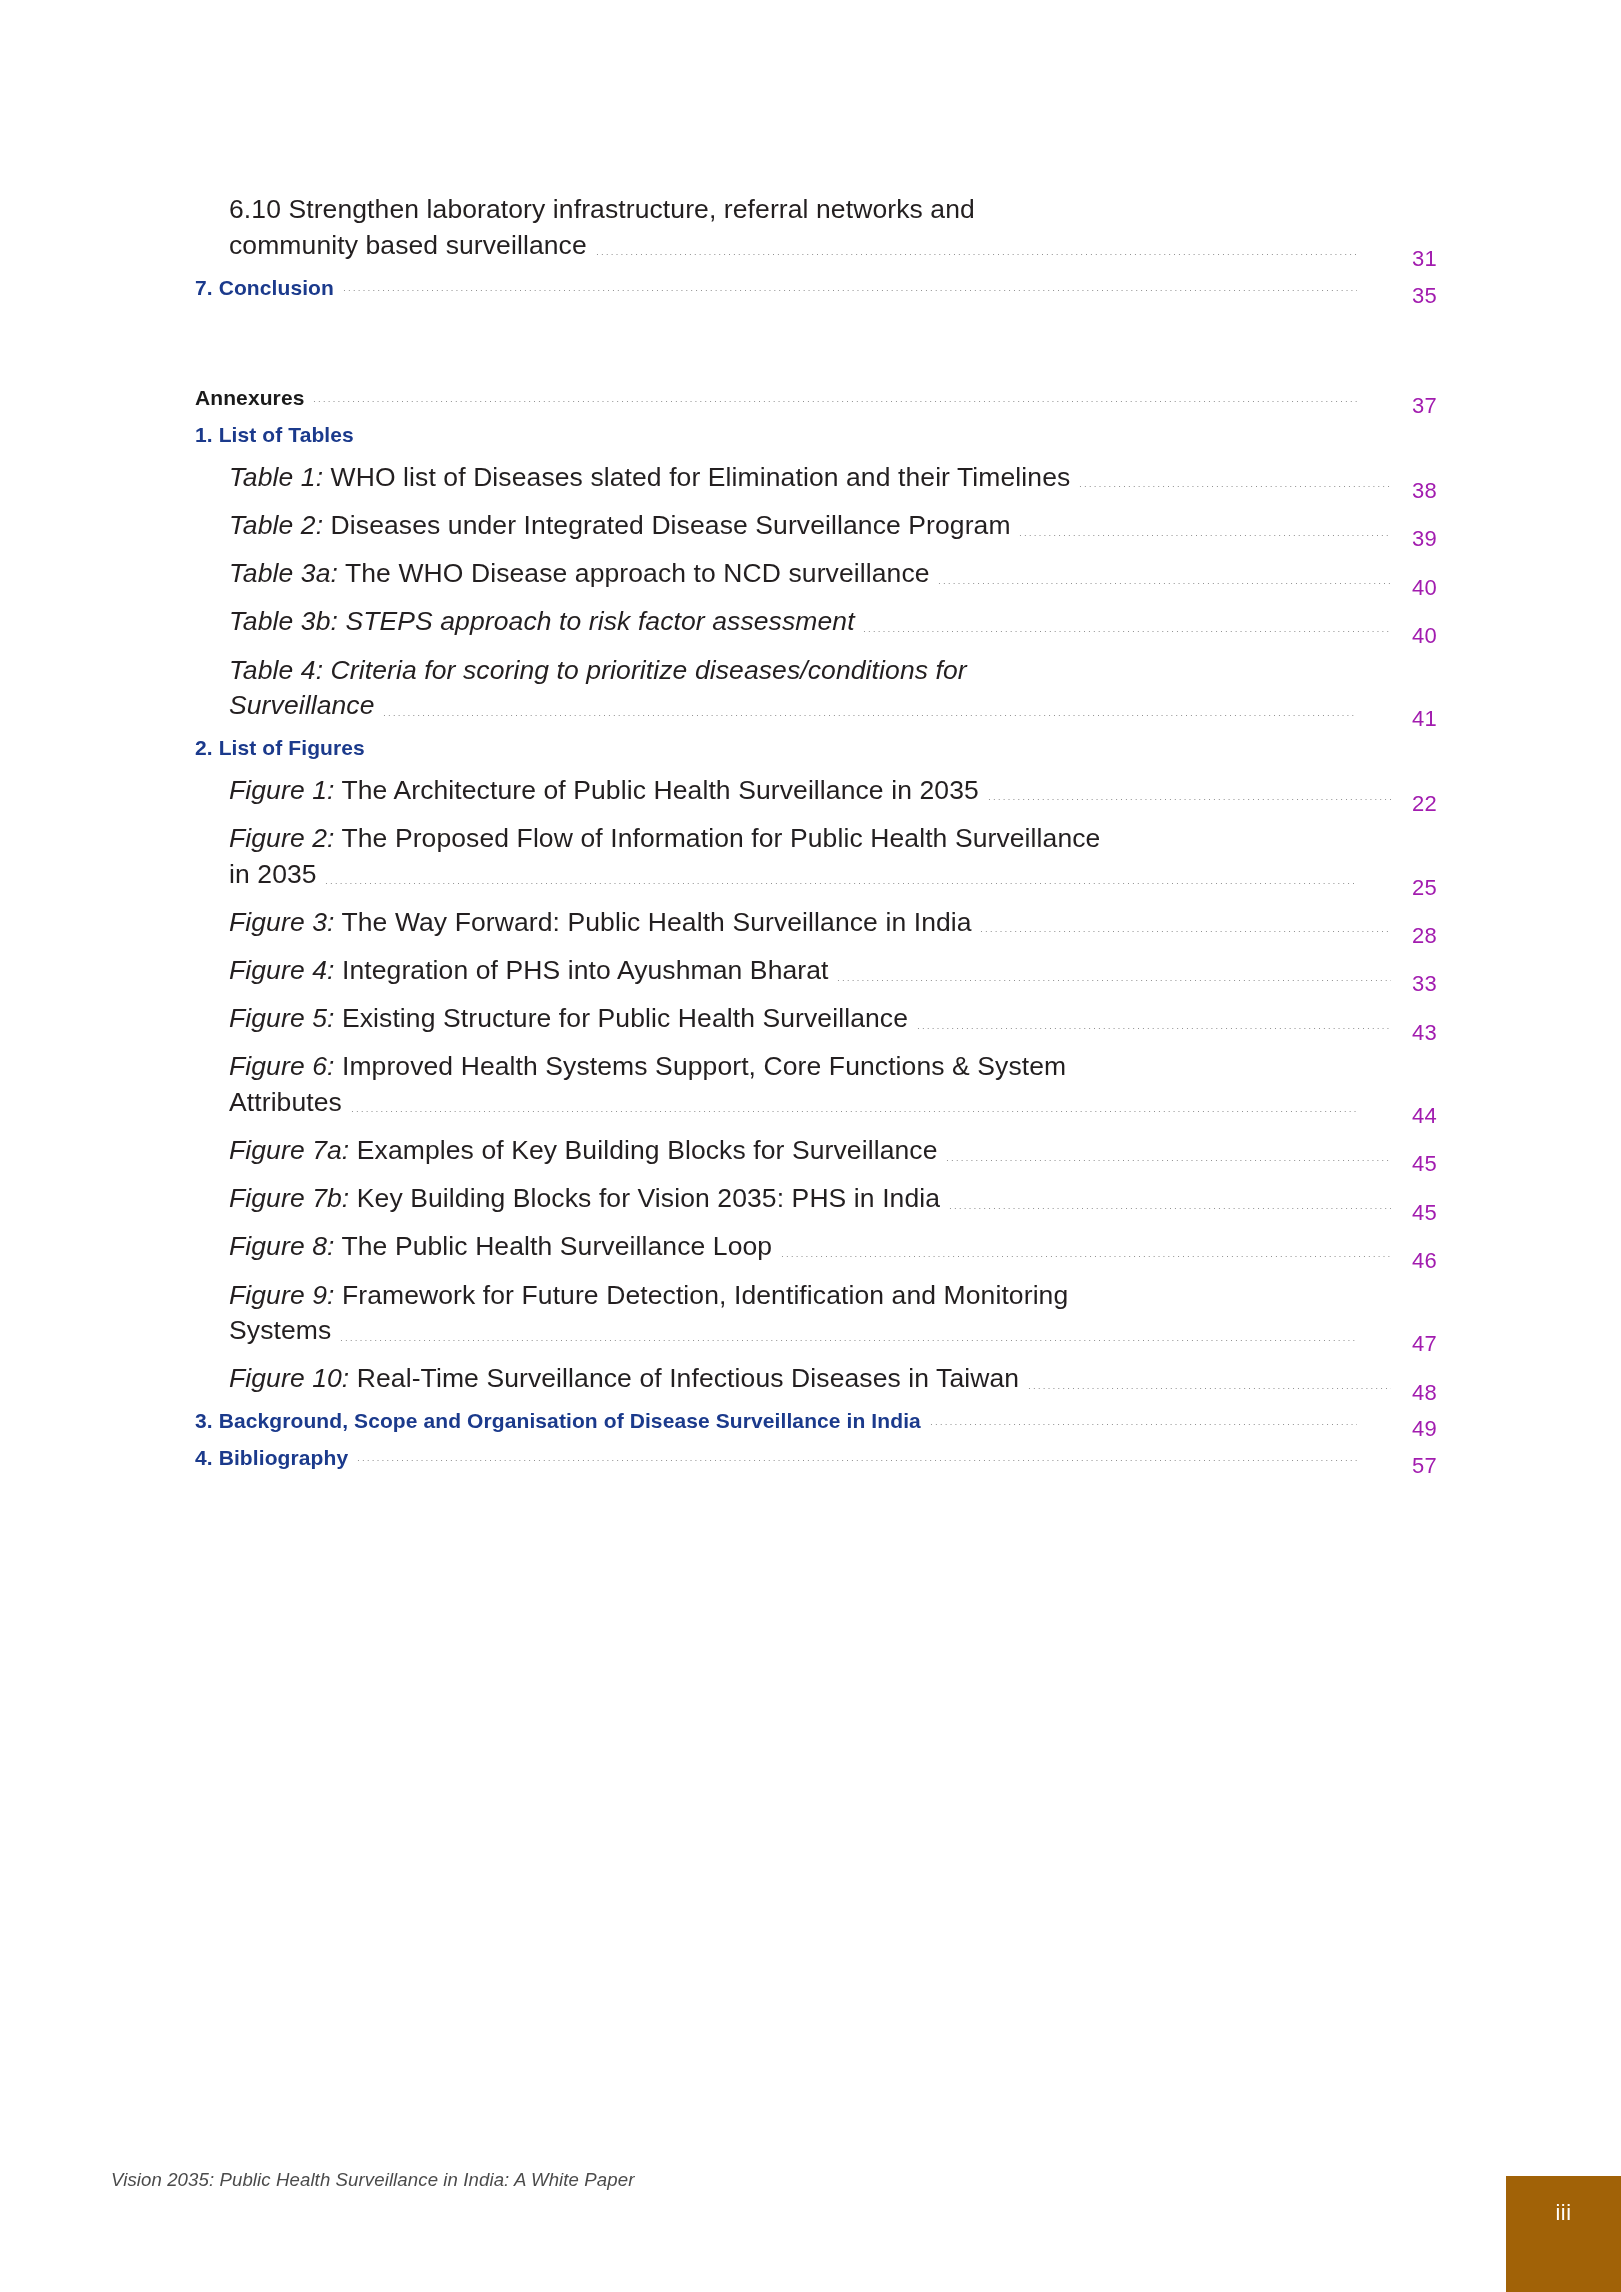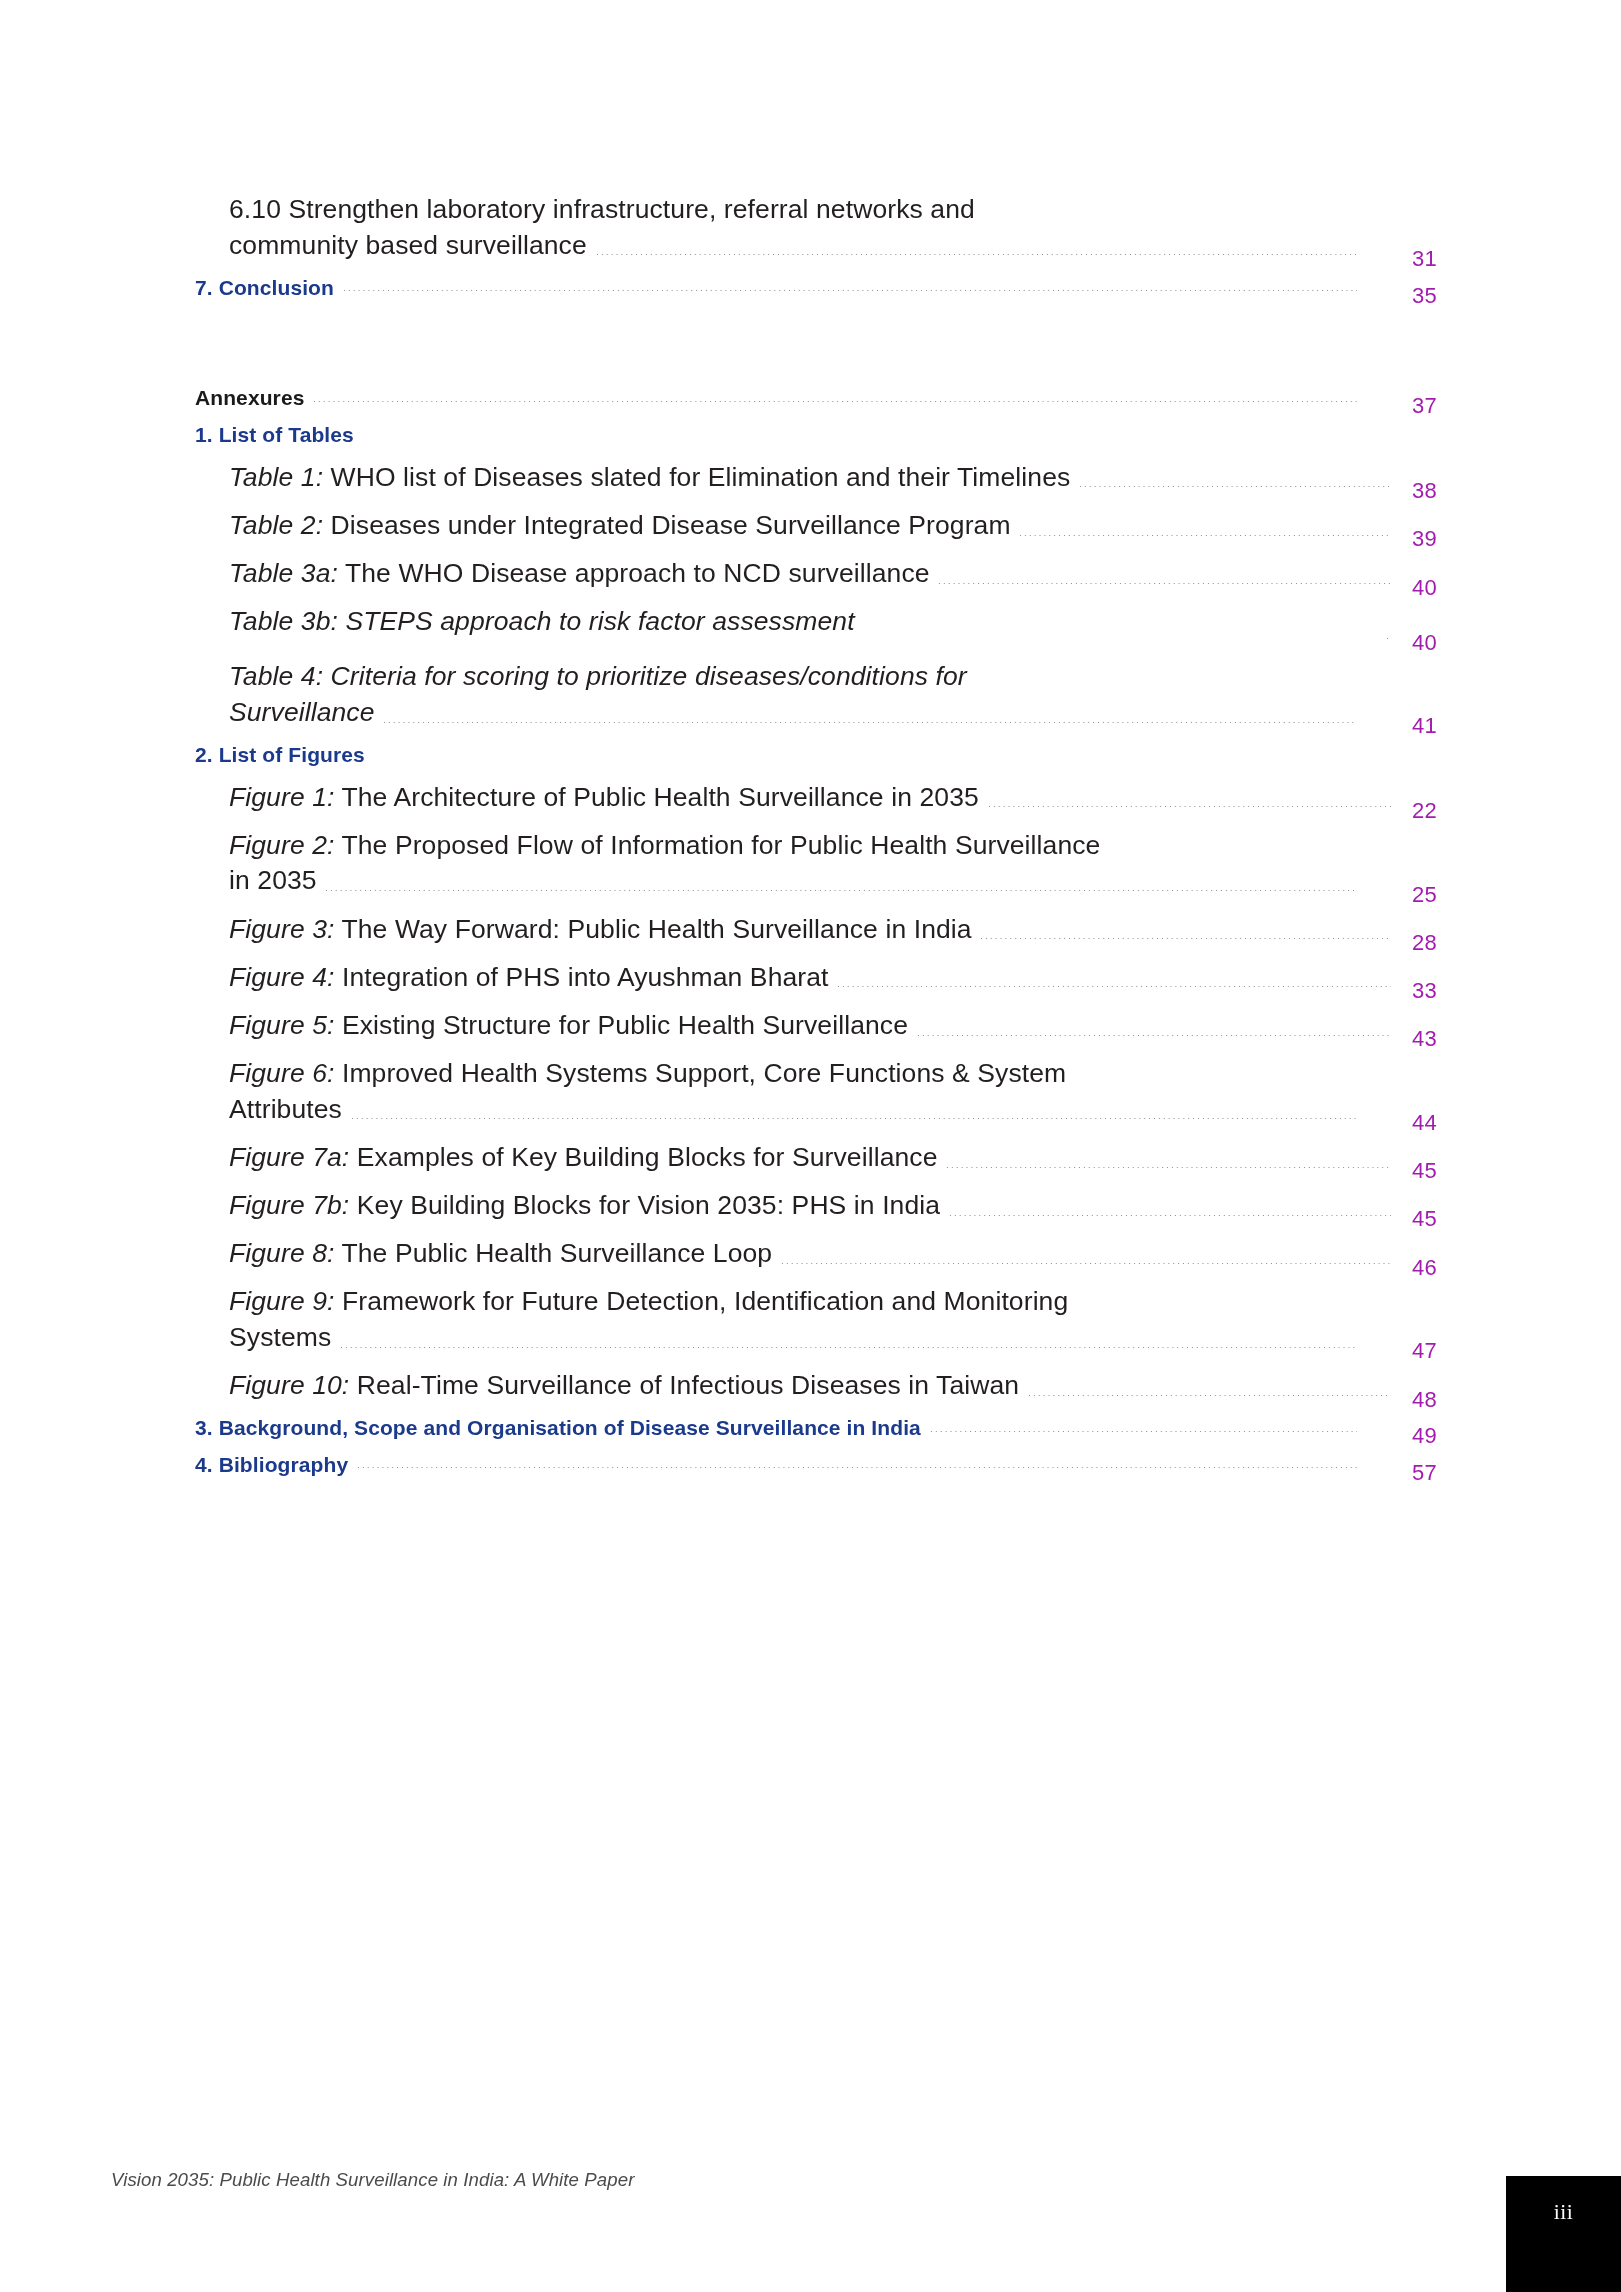--- a/index.html
+++ b/index.html
@@ -89,21 +89,21 @@
   
   .sub {
     padding-left: 34px;
     font-size: 26.5px;
     font-weight: normal;
     color: #231f20;
     line-height: 1.34;
     letter-spacing: 0.1px;
   }
   .sub .tag { font-style: italic; }
-  .sub.all-italic { font-style: italic; flex-direction: column; }
+  .sub.all-italic { font-style: italic; }
 
   
   .wrap2 .first-line { display: block; }
   .wrap2 .second-line { display: flex; align-items: baseline; width: 100%; }
 
   .gap-big { height: 74px; }
 
   .footer-note {
     position: absolute;
     left: 111px;
@@ -113,30 +113,29 @@
     color: #4b4b4b;
     letter-spacing: 0.1px;
   }
 
   .page-badge {
     position: absolute;
     left: 1506px;
     top: 2176px;
     width: 115px;
     height: 117px;
-    background: #000000;
+    background: #a16207;
     color: #ffffff;
     font-size: 21.6px;
     display: flex;
     align-items: flex-start;
     justify-content: center;
     padding-top: 23.5px;
     box-sizing: border-box;
     letter-spacing: 0.5px;
-    font-family: Liberation Serif, serif;
   }
 </style>
 </head>
 <body>
 
 <div class="page">
 
   <div class="toc">
 
     <div class="entry wrap2">

